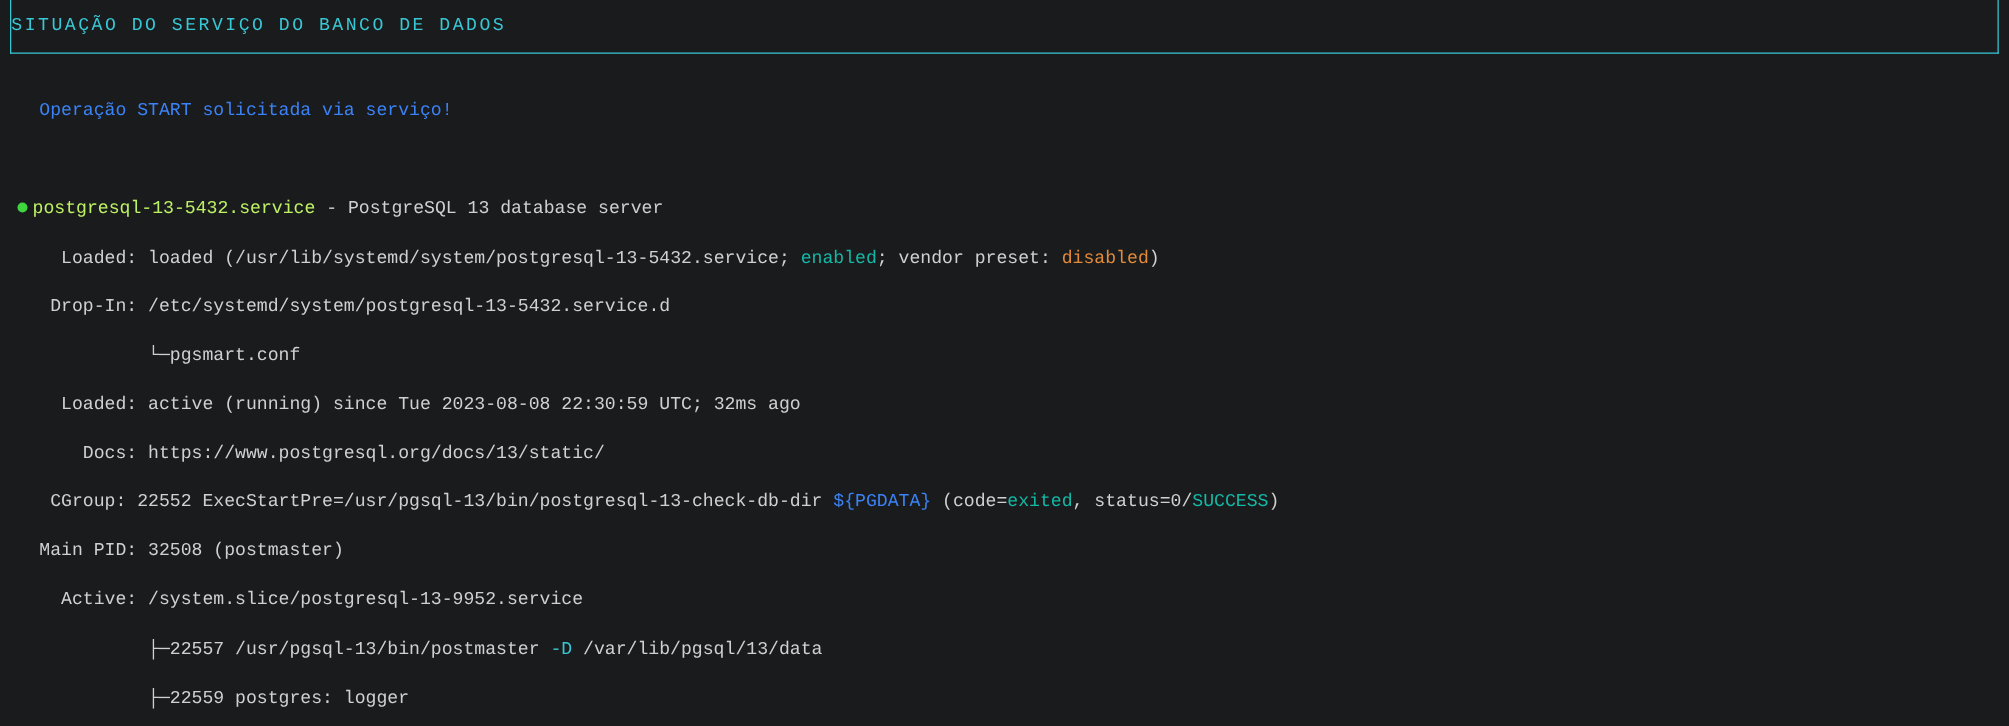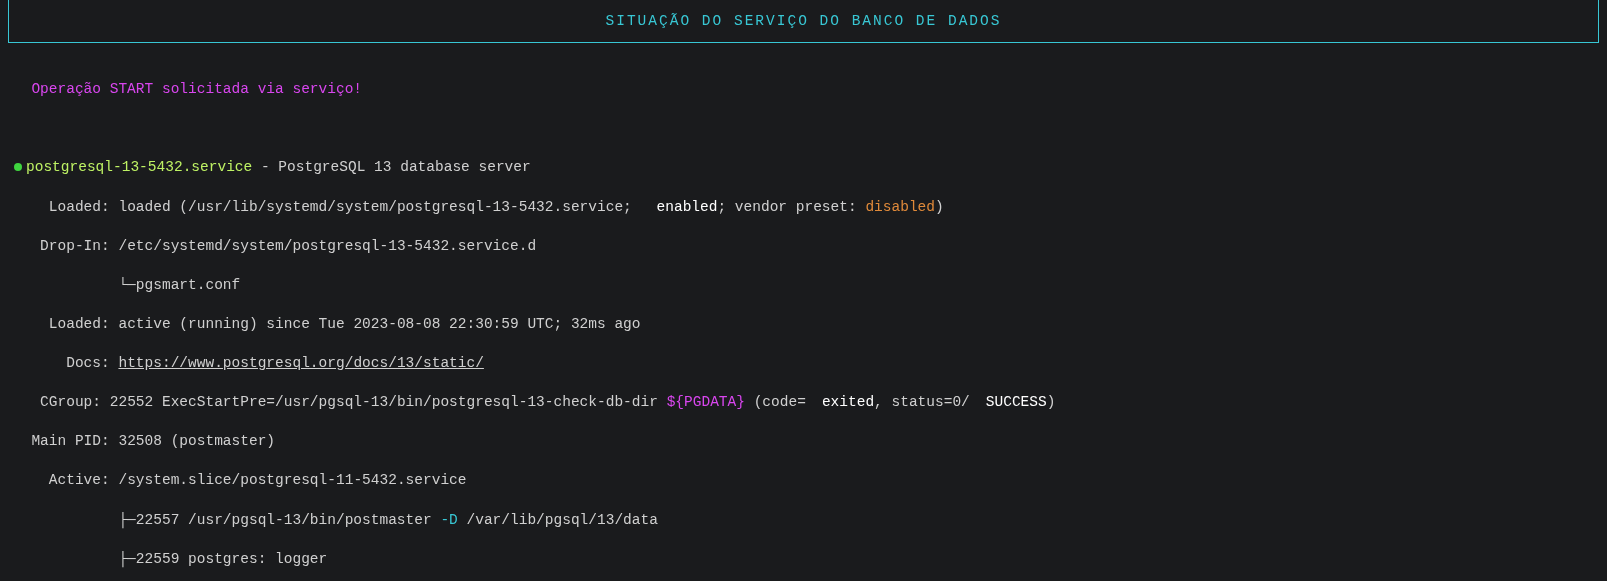--- a/index.html
+++ b/index.html
@@ -11,66 +11,65 @@
     line-height: 1.35;
     width: 1607px;
     height: 581px;
     overflow: hidden;
   }
   .header-box {
     border: 1px solid #38c7d4;
     border-top: none;
     margin: 0 8px 0 8px;
     padding: 12px 0 10px 0;
-    text-align: center;
   }
   .header-title {
     color: #38c7d4;
     letter-spacing: 2px;
   }
   .content {
     padding: 18px 14px 0 14px;
     white-space: pre;
   }
-  .yellow { color: #d946ef; }
-  .green  { color: #ffffff; margin-left: 16px; }
+  .yellow { color: #3b82f6; }
+  .green  { color: #14b8a6; }
   .cyan   { color: #38c7d4; }
   .orange { color: #e08a3a; }
   .white  { color: #bef264; }
   .dim    { color: #d0d0d0; }
   .dot {
     display: inline-block;
     width: 8px; height: 8px;
     background: #3fd53f;
     border-radius: 50%;
     vertical-align: middle;
     margin-right: 4px;
     margin-bottom: 2px;
   }
-  .ul { text-decoration: underline; }
+  .ul { }
 </style>
 </head>
 <body>
 
 <div class="header-box">
   <span class="header-title">SITUAÇÃO DO SERVIÇO DO BANCO DE DADOS</span>
 </div>
 
 <div class="content">
 <div>  <span class="yellow">Operação START solicitada via serviço!</span></div>
 <br>
 <div><span class="dot"></span><span class="white">postgresql-13-5432.service</span><span class="dim"> - </span><span class="dim">PostgreSQL 13 database server</span></div>
 <div>    <span>Loaded:</span> <span>loaded (/usr/lib/systemd/system/postgresql-13-5432.service; </span><span class="green">enabled</span><span>; vendor preset: </span><span class="orange">disabled</span><span>)</span></div>
 <div>   <span>Drop-In:</span> <span>/etc/systemd/system/postgresql-13-5432.service.d</span></div>
 <div>            <span>└─pgsmart.conf</span></div>
 <div>    <span>Loaded:</span> <span>active (running) since Tue 2023-08-08 22:30:59 UTC; 32ms ago</span></div>
 <div>      <span>Docs:</span> <span class="ul">https://www.postgresql.org/docs/13/static/</span></div>
 <div>   <span>CGroup:</span> <span>22552 ExecStartPre=/usr/pgsql-13/bin/postgresql-13-check-db-dir </span><span class="yellow">${PGDATA}</span><span> (code=</span><span class="green">exited</span><span>, status=0/</span><span class="green">SUCCESS</span><span>)</span></div>
 <div>  <span>Main PID:</span> <span>32508 (postmaster)</span></div>
-<div>    <span>Active:</span> <span>/system.slice/postgresql-11-5432.service</span></div>
+<div>    <span>Active:</span> <span>/system.slice/postgresql-13-9952.service</span></div>
 <div>            <span>├─22557 /usr/pgsql-13/bin/postmaster </span><span class="cyan">-D</span><span> /var/lib/pgsql/13/data</span></div>
 <div>            <span>├─22559 postgres: logger</span></div>
 
 
 
 
 
 
 
 </div>

